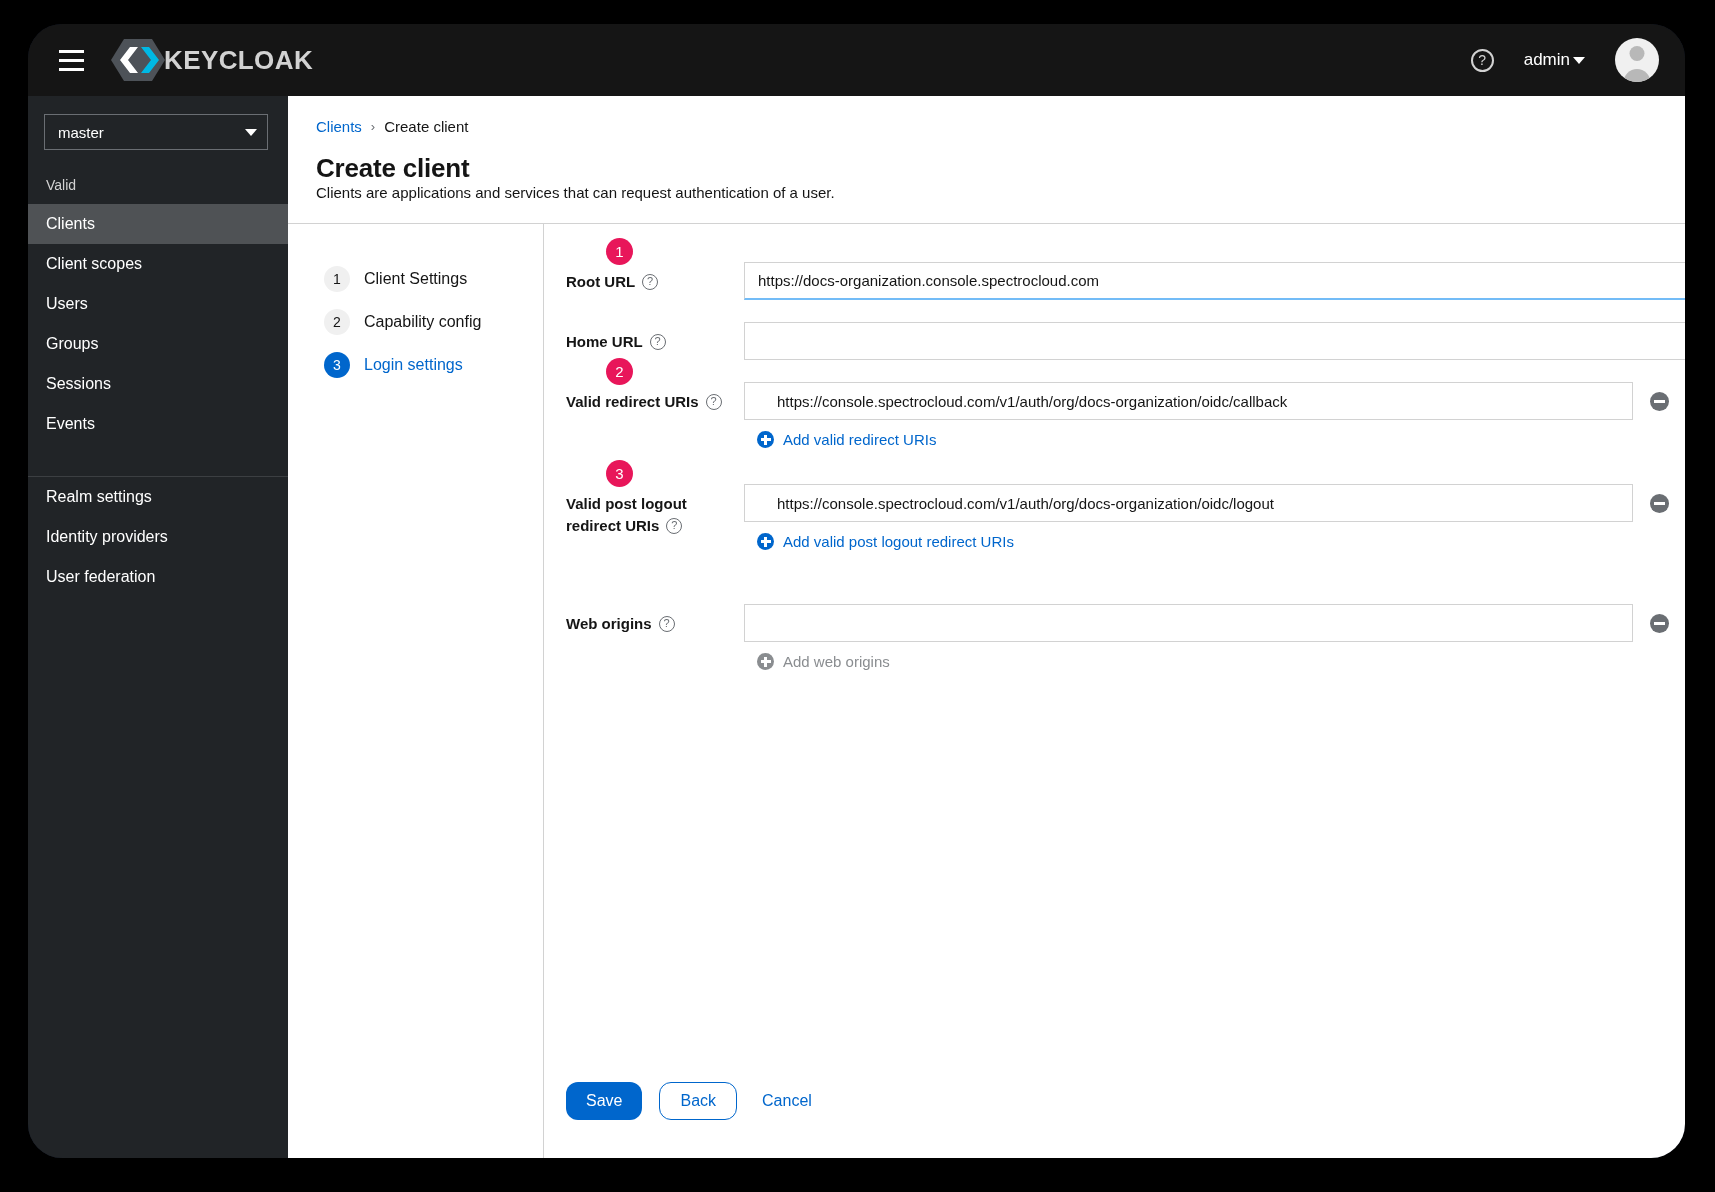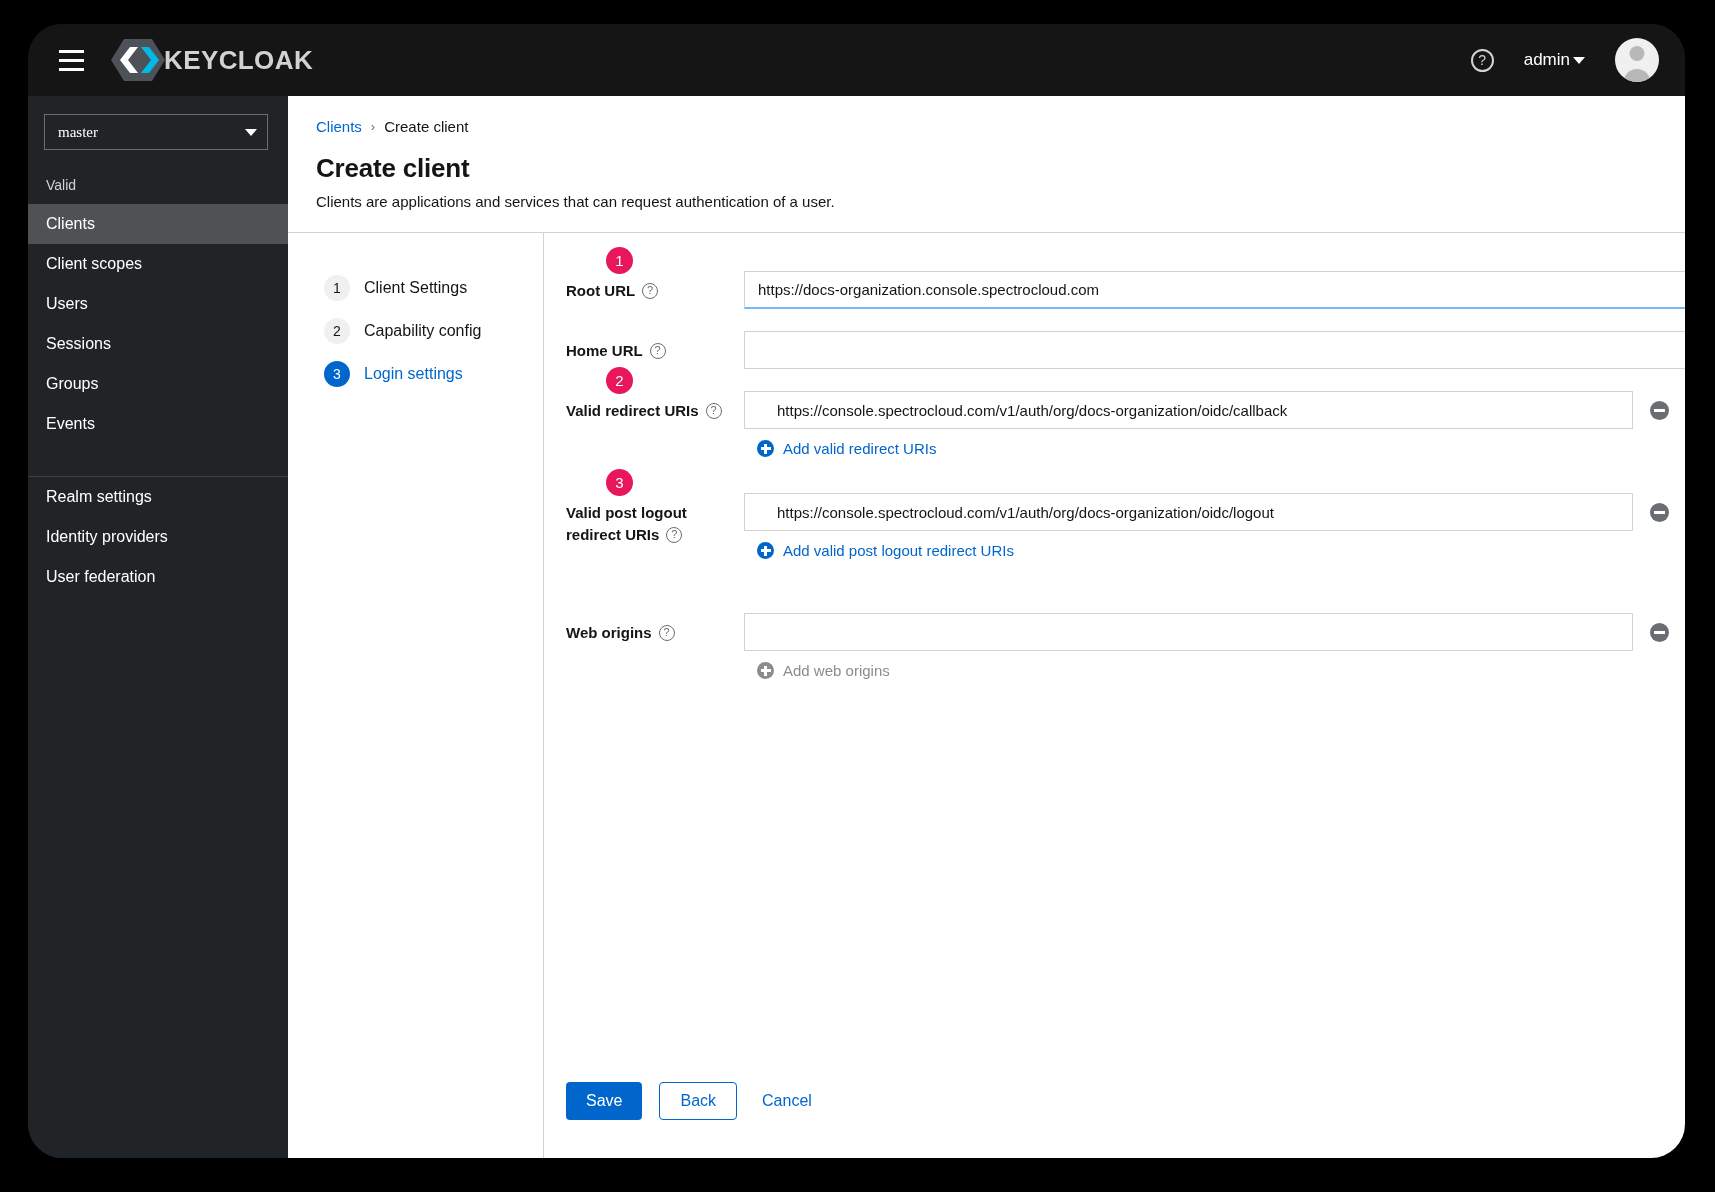--- a/index.html
+++ b/index.html
@@ -107,21 +107,20 @@
     flex-direction: column;
   }
   #realm-selector-wrap { padding: 18px 20px 16px 16px; }
   #realm-selector {
     height: 36px;
     border: 1px solid #6a6e73;
     background: #212427;
     display: flex; align-items: center;
     padding: 0 10px 0 13px;
     cursor: pointer;
-    font-family: Liberation Serif, serif;
   }
   #realm-name { color: #ffffff; font-size: 15px; flex: 1; }
   #realm-caret {
     width: 0; height: 0;
     border-left: 6px solid transparent;
     border-right: 6px solid transparent;
     border-top: 7px solid #ffffff;
   }
   .nav-section-title {
     color: #d2d2d2;
@@ -156,21 +155,21 @@
     border-bottom: 1px solid #d2d2d2;
   }
   #breadcrumb { font-size: 15px; color: #151515; display: flex; align-items: center; gap: 9px; }
   #breadcrumb .crumb-link { color: #0066cc; cursor: pointer; }
   #breadcrumb .crumb-sep { color: #6a6e73; font-size: 13px; }
   #breadcrumb .crumb-current { color: #151515; }
   #page-title {
     font-size: 26px; font-weight: bold; color: #151515;
     margin-top: 18px; letter-spacing: -0.2px;
   }
-  #page-subtitle { font-size: 15px; color: #151515; margin-top: 9px; }
+  #page-subtitle { font-size: 15px; color: #151515; }
 
   
   #wizard {
     flex: 1;
     display: flex;
     min-height: 0;
   }
   #wizard-nav {
     width: 256px;
     flex: 0 0 256px;
@@ -303,21 +302,21 @@
   #wizard-actions {
     margin-top: auto;
     display: flex; align-items: center; gap: 17px;
     padding: 0 0 38px 22px;
   }
   .btn {
     height: 38px;
     padding: 0 20px;
     font-size: 16px;
     font-family: "Liberation Sans", sans-serif;
-    border-radius: 4px;
+    border-radius: 12px;
     cursor: pointer;
     display: flex; align-items: center; justify-content: center;
     border: none;
   }
   .btn-primary { background: #0066cc; color: #ffffff; }
   .btn-secondary {
     background: #ffffff; color: #0066cc;
     border: 1px solid #0066cc;
   }
   .btn-link {
@@ -367,22 +366,22 @@
         <div id="realm-selector">
           <span id="realm-name">master</span>
           <span id="realm-caret"></span>
         </div>
       </div>
 
       <div class="nav-section-title">Valid</div>
       <div class="nav-item active">Clients</div>
       <div class="nav-item">Client scopes</div>
       <div class="nav-item">Users</div>
+      <div class="nav-item">Groups</div>
       <div class="nav-item">Sessions</div>
-      <div class="nav-item">Groups</div>
       <div class="nav-item">Events</div>
 
       <div style="height:28px"></div>
 
       <div class="nav-divider"></div>
       <div class="nav-item">Realm settings</div>
       <div class="nav-item">Identity providers</div>
       <div class="nav-item">User federation</div>
     </div>
 

